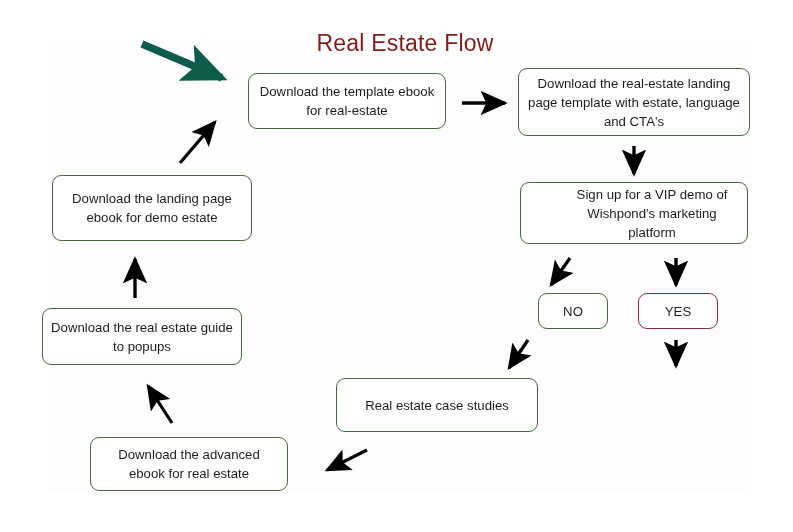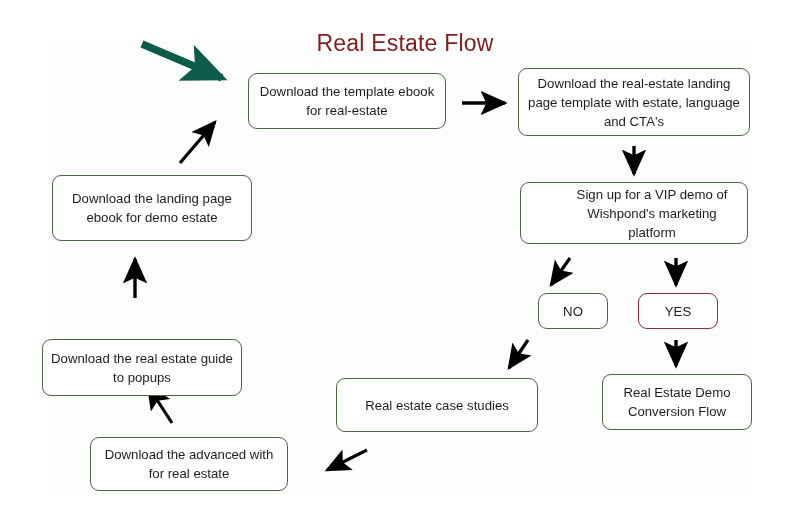--- a/index.html
+++ b/index.html
@@ -59,21 +59,21 @@
 
   
   #node-adwords        { left: 248px; top: 73px;  width: 198px; height: 56px; }
   #node-template       { left: 518px; top: 68px;  width: 232px; height: 68px; }
   #node-vip            { left: 520px; top: 182px; width: 228px; height: 62px; padding-left: 44px; }
   #node-no             { left: 518px; top: 293px; width: 70px;  height: 36px; margin-left: 20px; }
   #node-yes            { left: 638px; top: 293px; width: 80px;  height: 36px; }
   #node-case-studies   { left: 336px; top: 378px; width: 202px; height: 54px; }
   #node-demo-flow      { left: 602px; top: 374px; width: 150px; height: 56px; }
   #node-landing-ebook  { left: 52px;  top: 175px; width: 200px; height: 66px; }
-  #node-popups-guide   { left: 42px;  top: 308px; width: 200px; height: 57px; margin-top: 31px; }
+  #node-popups-guide   { left: 42px;  top: 308px; width: 200px; height: 57px; }
   #node-advanced-ebook { left: 90px;  top: 437px; width: 198px; height: 54px; }
 
   .arrow-layer {
     position: absolute;
     left: 0; top: 0;
     width: 793px;
     height: 532px;
     pointer-events: none;
   }
 </style>
@@ -158,29 +158,26 @@
   </div>
 
   <div class="node decision-yes" id="node-yes">
     <span class="node-text">YES</span>
   </div>
 
   <div class="node" id="node-case-studies">
     <span class="node-text">Real estate case studies</span>
   </div>
 
-  <div class="node" id="node-demo-flow">
-    <span class="node-text">Real Estate Demo Conversion Flow</span>
-  </div>
 
   <div class="node" id="node-landing-ebook">
     <span class="node-text">Download the landing page ebook for demo estate</span>
   </div>
 
   <div class="node" id="node-popups-guide">
     <span class="node-text">Download the real estate guide to popups</span>
   </div>
 
   <div class="node" id="node-advanced-ebook">
-    <span class="node-text">Download the advanced with for real estate</span>
+    <span class="node-text">Download the advanced ebook for real estate</span>
   </div>
 
 </div>
 
 </body></html>

